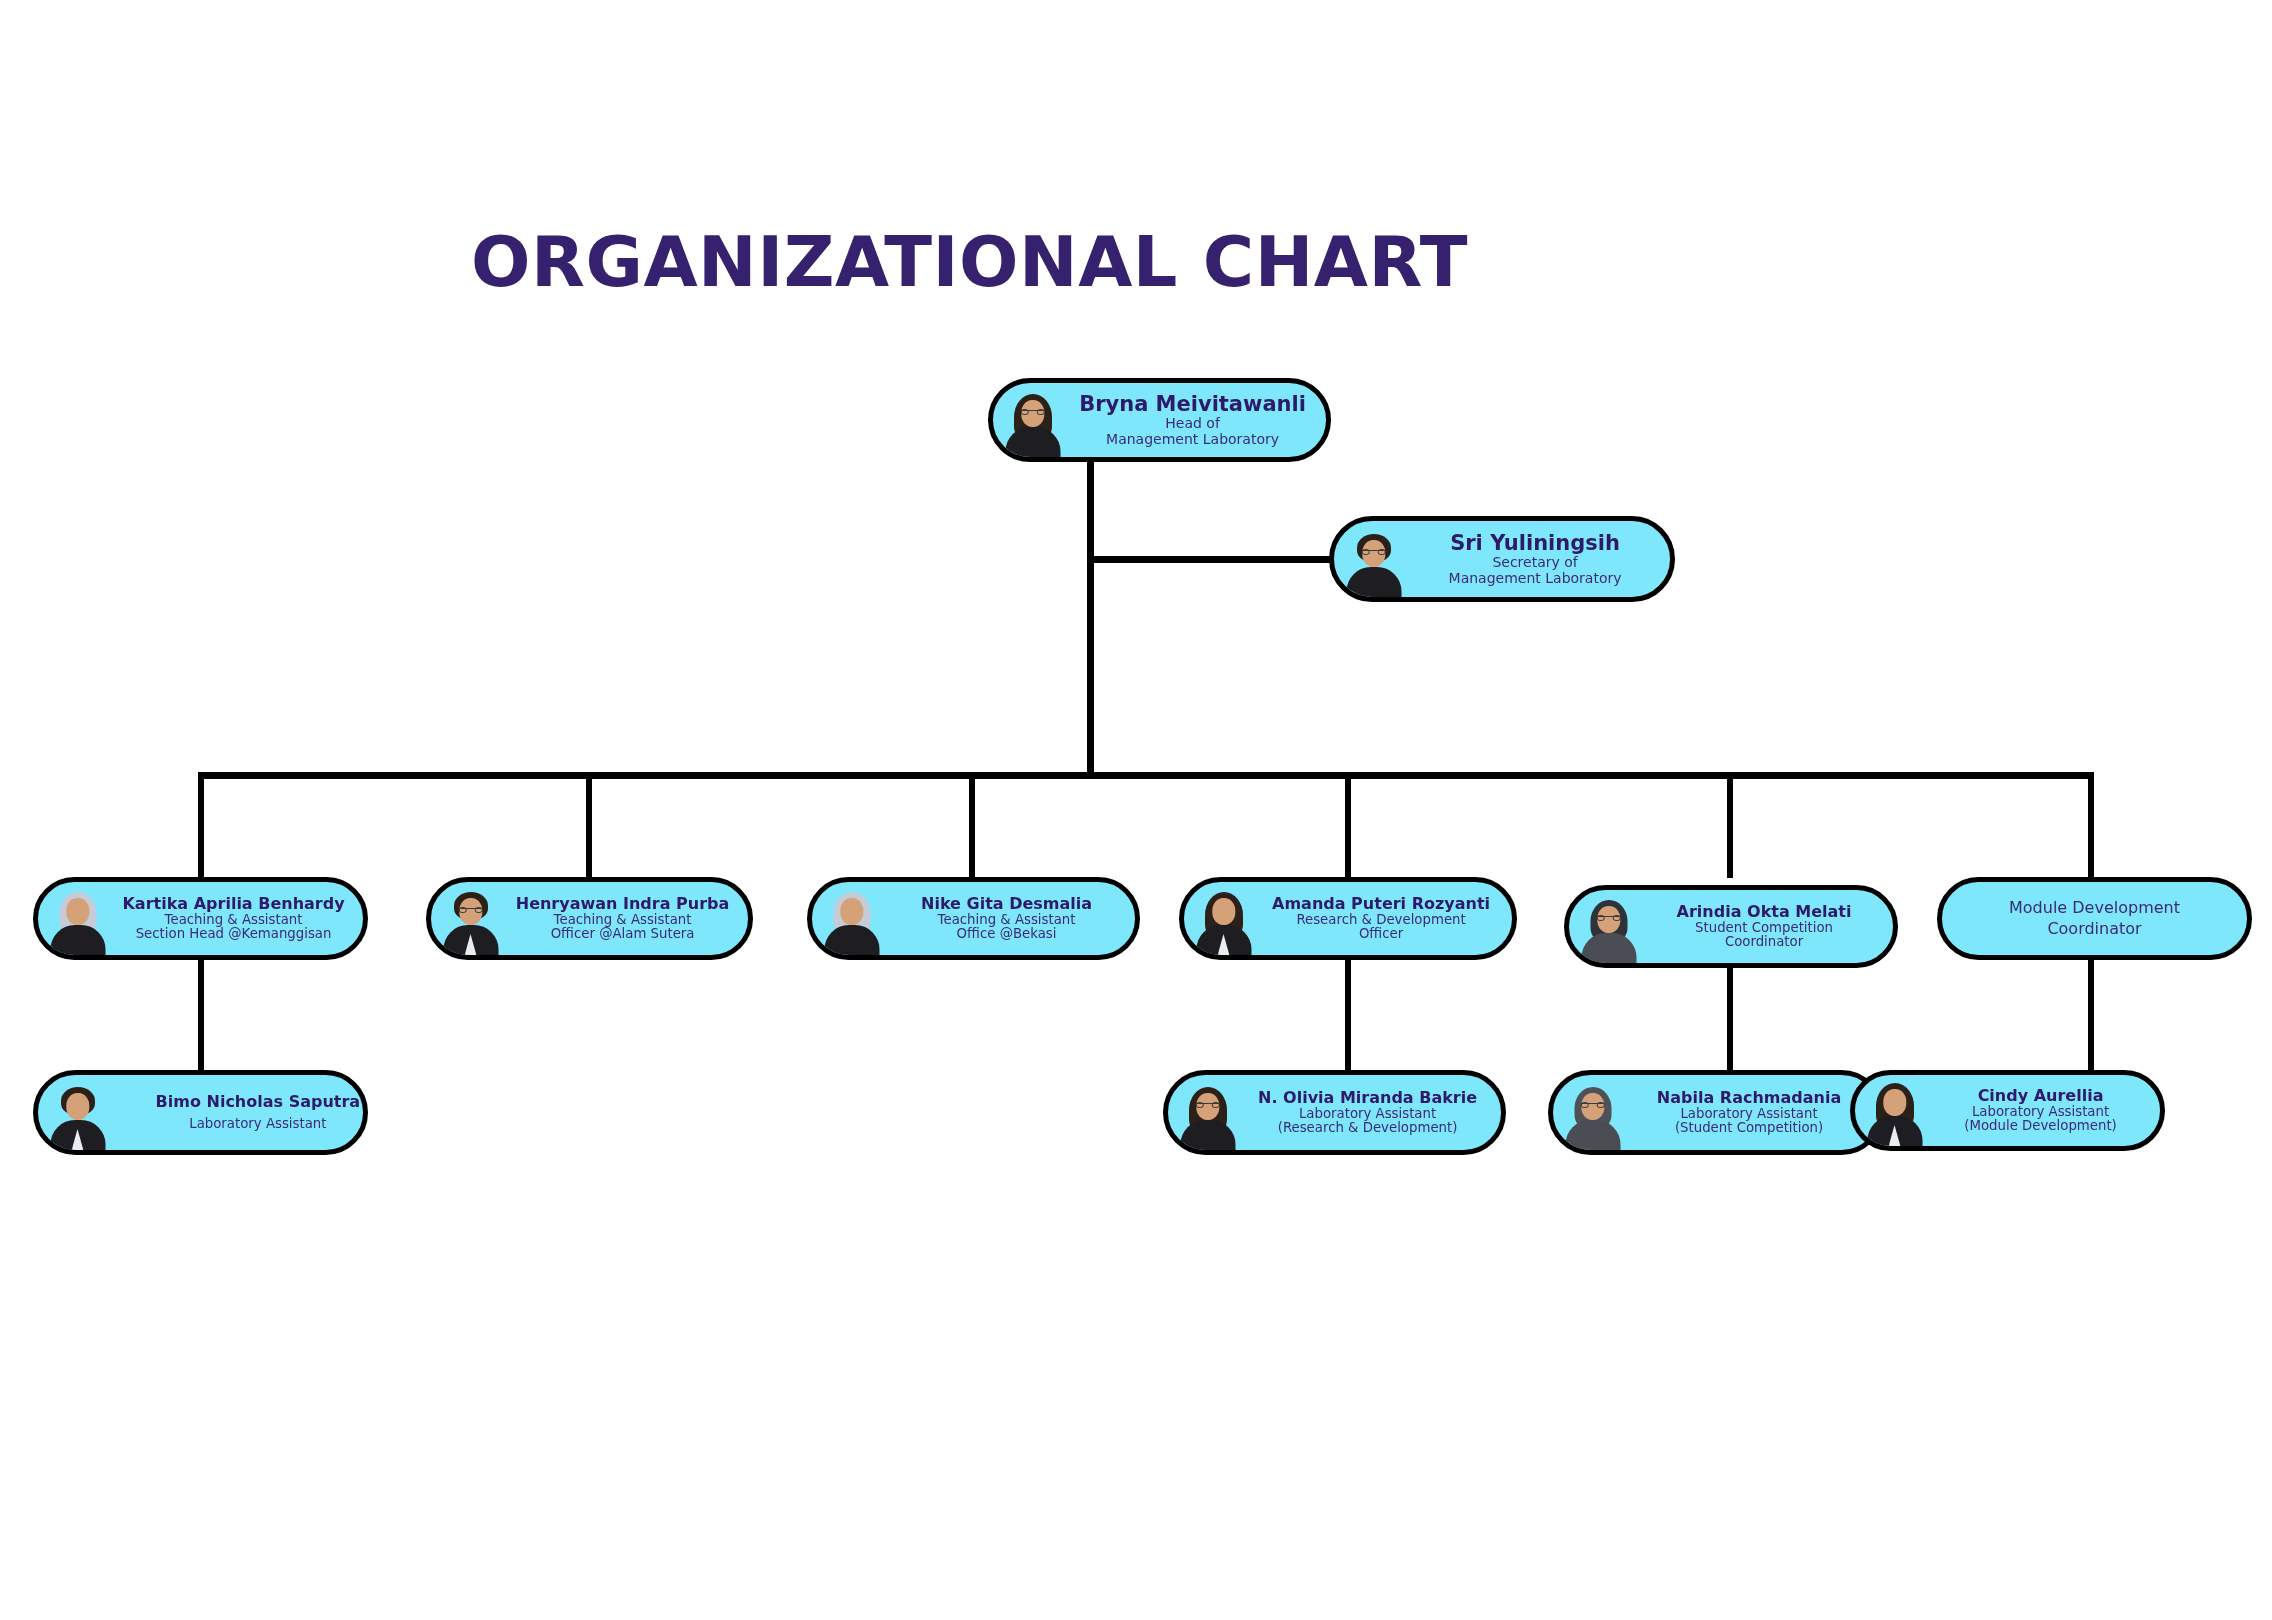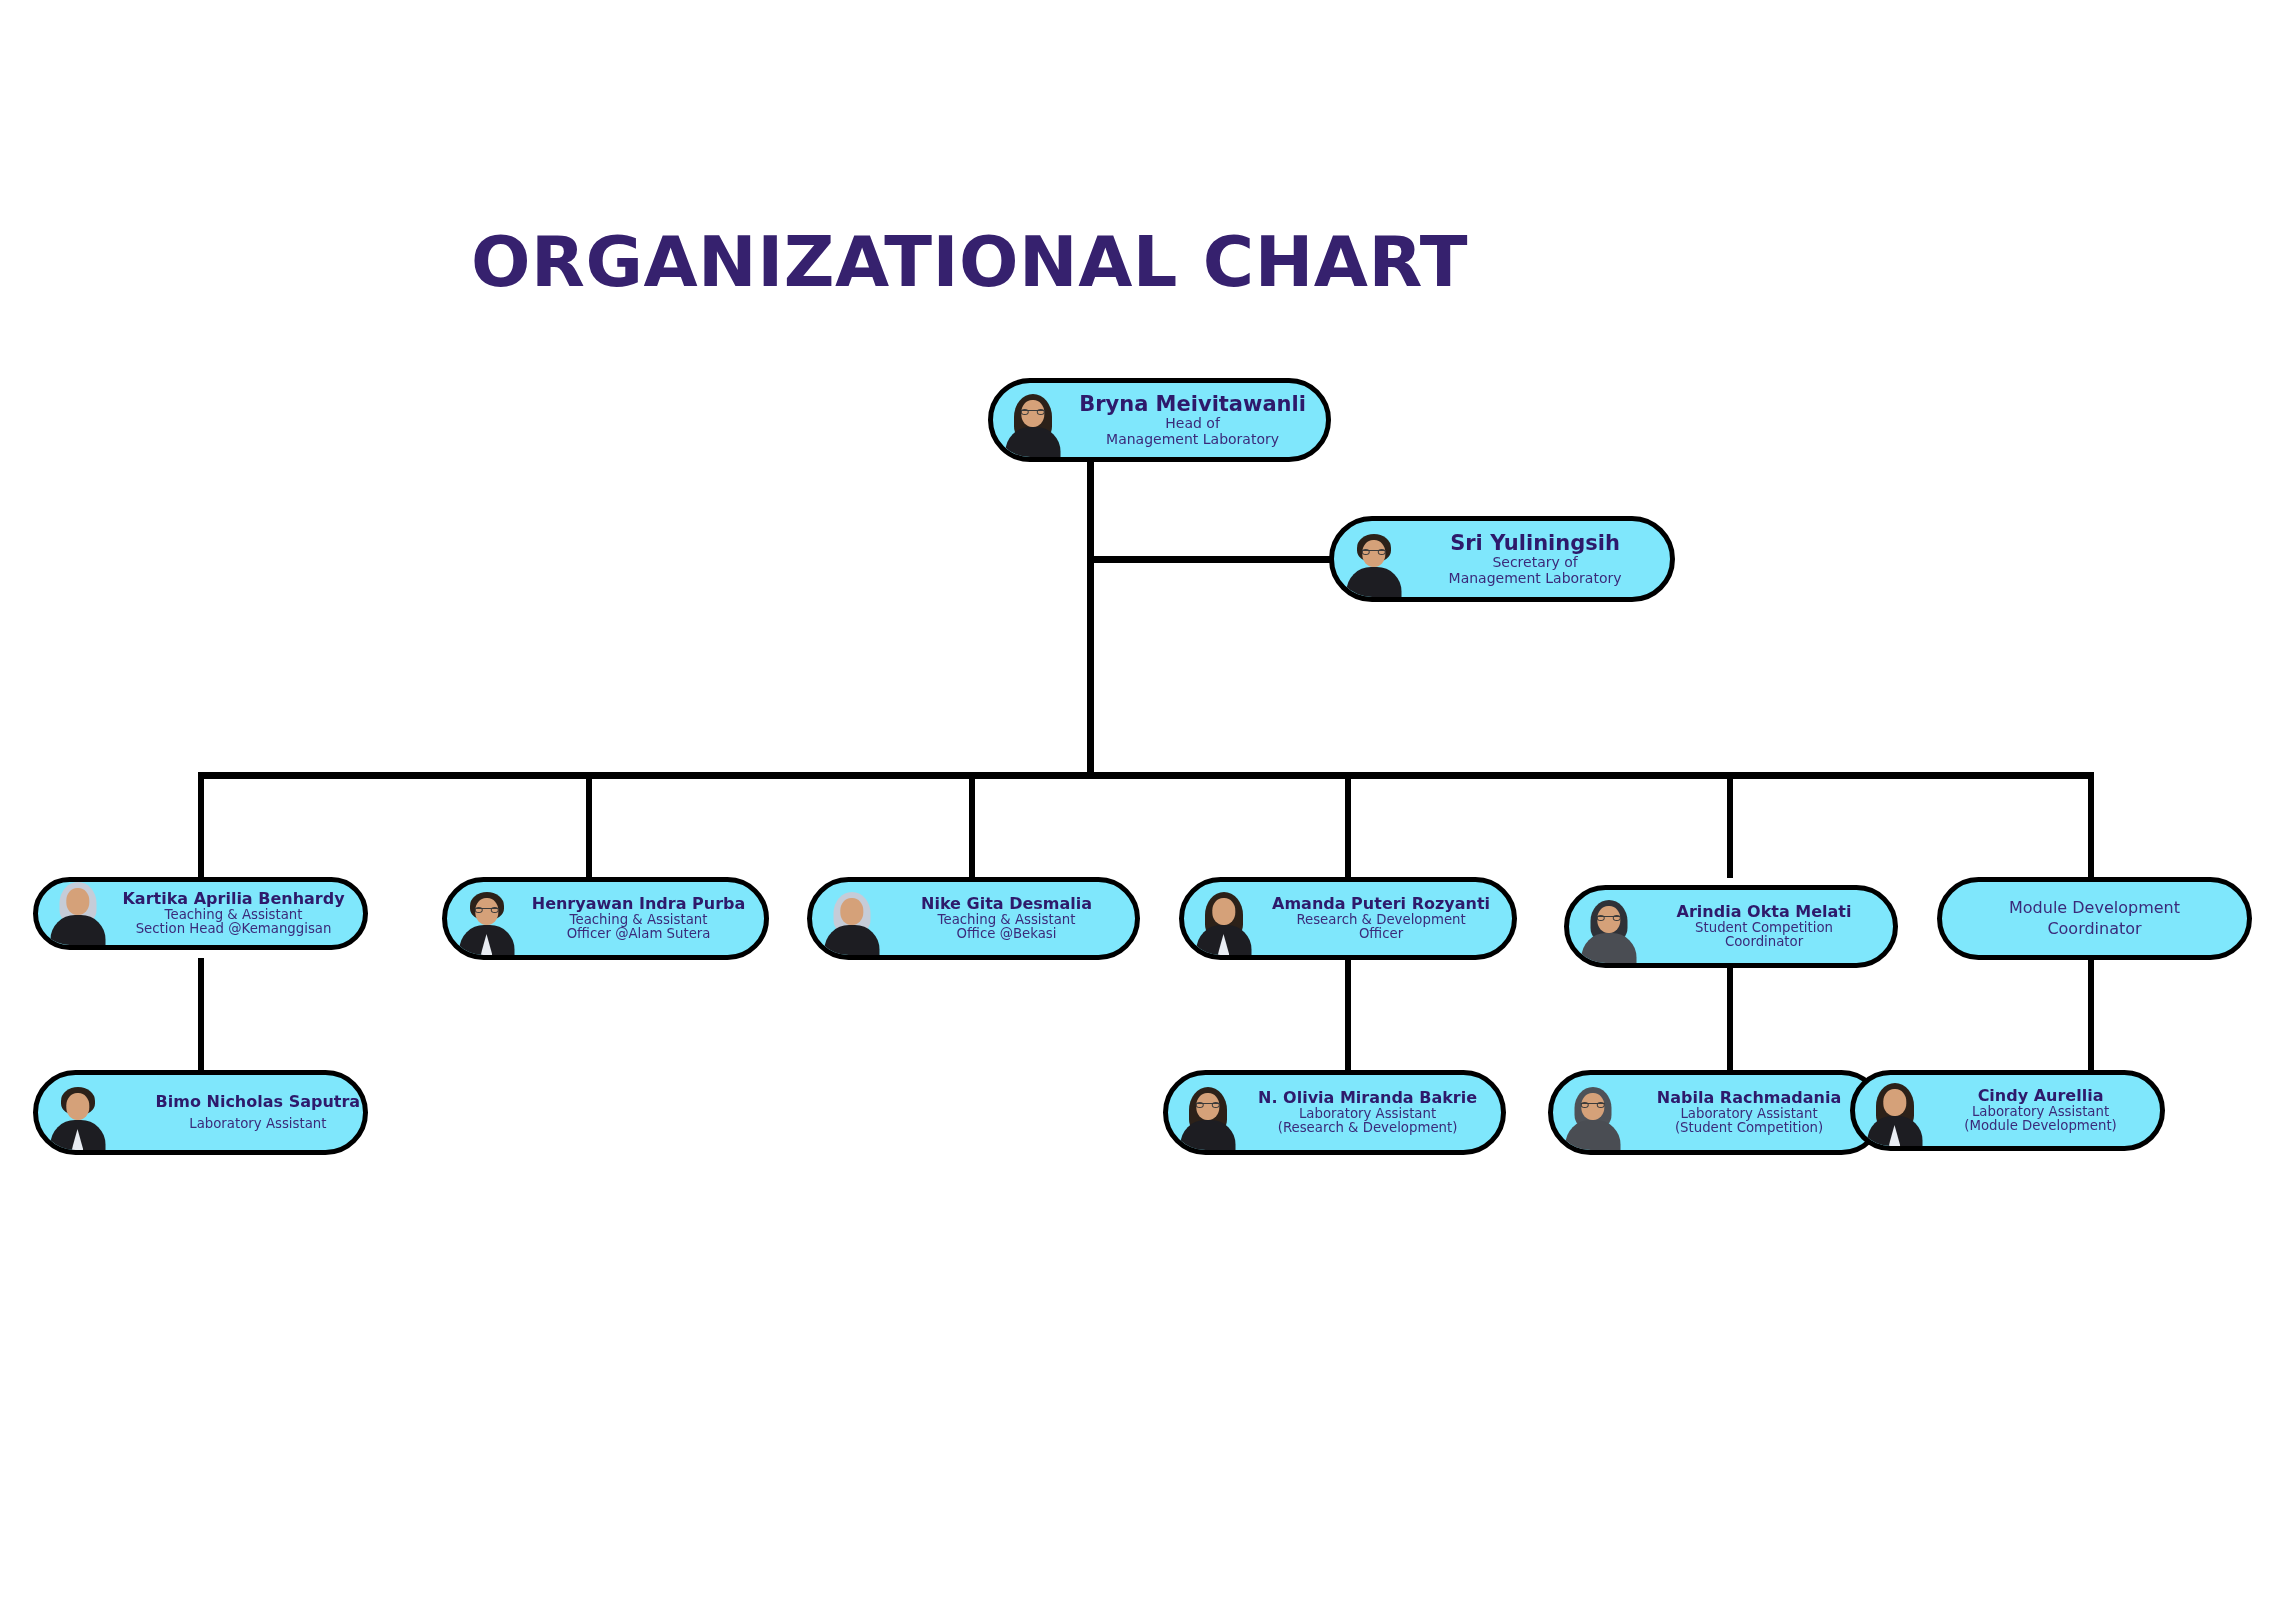--- a/index.html
+++ b/index.html
@@ -228,36 +228,36 @@
         <div class="av-glass"></div>
       </div>
     </div>
     <div class="textwrap">
       <span class="nm">Sri Yuliningsih</span>
       <span class="rl">Secretary of</span>
       <span class="rl">Management Laboratory</span>
     </div>
   </div>
 
-  <div class="node" style="left:33px; top:877px; width:335px; height:73px;">
+  <div class="node" style="left:33px; top:877px; width:335px; height:83px;">
     <div class="photo">
       <div class="avatar">
         <div class="av-body"></div>
         <div class="av-hair hijab-light"></div>
         <div class="av-face"></div>
       </div>
     </div>
     <div class="textwrap">
       <span class="nm">Kartika Aprilia Benhardy</span>
       <span class="rl">Teaching &amp; Assistant</span>
       <span class="rl">Section Head @Kemanggisan</span>
     </div>
   </div>
 
-  <div class="node" style="left:442px; top:877px; width:327px; height:83px;justify-content:center;">
+  <div class="node" style="left:426px; top:877px; width:327px; height:83px;justify-content:center;">
     <div class="photo">
       <div class="avatar">
         <div class="av-body"></div>
         <div class="av-shirt"></div>
         <div class="av-hair"></div>
         <div class="av-face"></div>
         <div class="av-glass"></div>
       </div>
     </div>
     <div class="textwrap">

